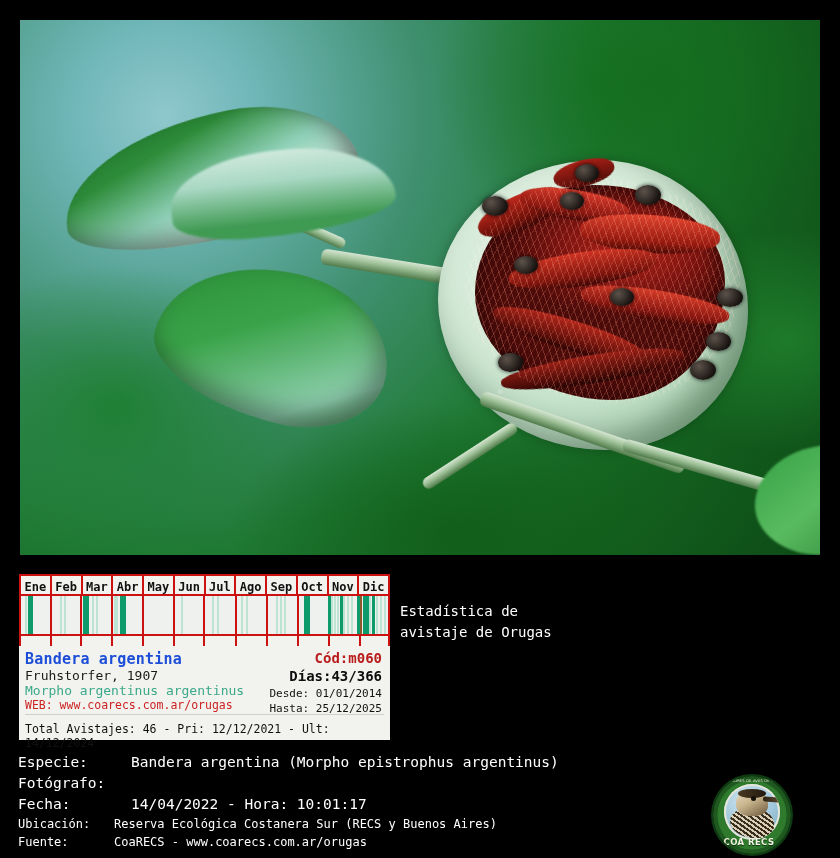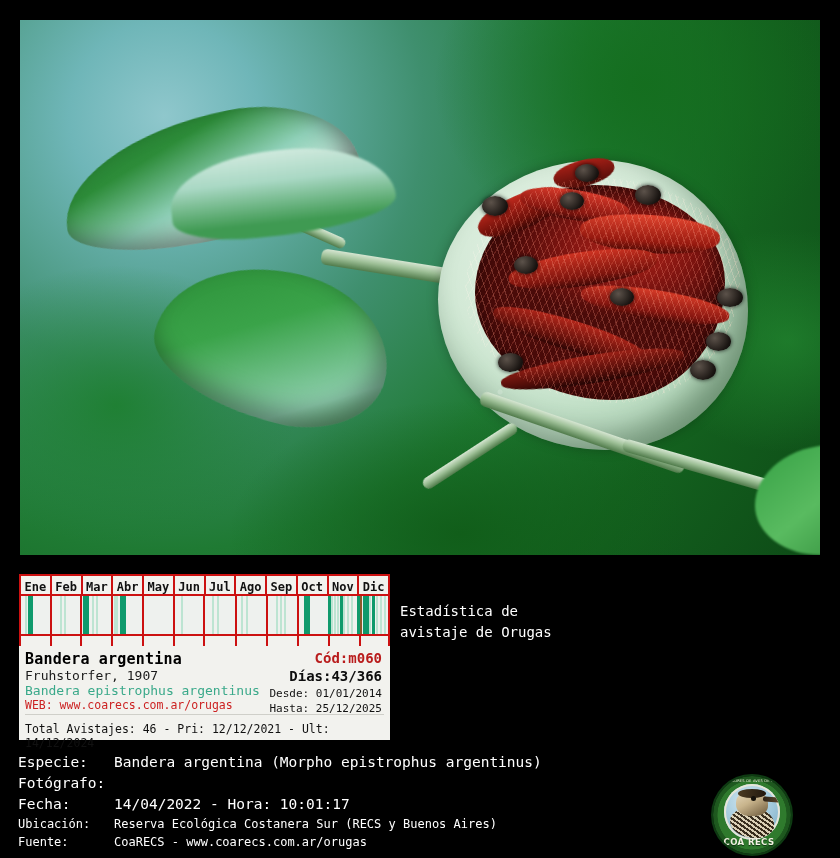--- a/index.html
+++ b/index.html
@@ -141,41 +141,41 @@
   }
   #tick-band .msep{position:absolute;top:0;bottom:0;width:2px;background:#cc1111;}
   #tick-band .tick{position:absolute;top:0;bottom:0;width:2px;}
   #foot-band{
     position:relative;height:10px;background:#f2f2ee;
   }
   #foot-band .msep{position:absolute;top:0;bottom:0;width:2px;background:#cc1111;}
 
   #info{position:relative;padding:2px 6px 0 6px;height:90px;box-sizing:border-box;}
   .ln{display:flex;align-items:baseline;}
-  .sp-name{font-size:15px;font-weight:bold;color:#000000;letter-spacing:.2px;}
+  .sp-name{font-size:15px;font-weight:bold;color:#1d4ed8;letter-spacing:.2px;}
   .sp-auth{font-size:13px;color:#1a1a1a;}
   .sp-sci{font-size:13px;color:#3aa98a;}
   .sp-web{font-size:11.5px;color:#cc2222;}
   .sp-tot{font-size:11.5px;color:#111;border-top:1px solid #cfcfc9;padding-top:7px;margin-top:2px;}
   .rt{position:absolute;right:8px;text-align:right;}
   .rt-cod{top:2px;font-size:14px;font-weight:bold;color:#b91c1c;text-align:center;}
   .rt-dias{top:20px;font-size:14px;font-weight:bold;color:#0d0d0d;}
   .rt-desde{top:39px;font-size:11px;color:#111;}
   .rt-hasta{top:54px;font-size:11px;color:#111;}
 
   
   #side-cap{
     position:absolute;left:400px;top:601px;width:300px;color:#fff;
     font-size:14px;line-height:21px;
   }
 
   
   #meta{position:absolute;left:18px;top:752px;width:700px;color:#fff;}
   .mrow{display:flex;align-items:baseline;}
-  .mrow.big{font-size:14.5px;line-height:21px;}
+  .mrow.big{font-size:14.5px;line-height:21px;gap:17px;}
   .mrow.small{font-size:12px;line-height:18px;}
   .mlab{flex:0 0 96px;}
   .mval{flex:1 1 auto;}
 
   
   #logo{
     position:absolute;left:713px;top:776px;width:78px;height:78px;
     border-radius:50%;
     background:radial-gradient(circle at 50% 50%, #2f7a2d 62%, #1f5a1f 63%, #15491a 100%);
     box-shadow:0 0 0 2px #0e3b12;
@@ -346,21 +346,21 @@
         <div class="msep" style="left: 278px;"></div>
         <div class="msep" style="left: 309px;"></div>
         <div class="msep" style="left: 340px;"></div>
         <div class="msep" style="left: 369px;"></div>
       </div>
   </div>
 
   <div id="info">
     <div class="ln sp-name">Bandera argentina</div>
     <div class="ln sp-auth">Fruhstorfer, 1907</div>
-    <div class="ln sp-sci">Bandera epistrophus argentinus</div>
+    <div class="ln sp-sci">Morpho argentinus argentinus</div>
     <div class="ln sp-web">WEB: www.coarecs.com.ar/orugas</div>
     <div class="ln sp-tot">Total Avistajes: 46 - Pri: 12/12/2021 - Ult: 14/12/2024</div>
 
     <div class="rt rt-cod">Cód:m060</div>
     <div class="rt rt-dias">Días:43/366</div>
     <div class="rt rt-desde">Desde: 01/01/2014</div>
     <div class="rt rt-hasta">Hasta: 25/12/2025</div>
   </div>
 </div>
 

